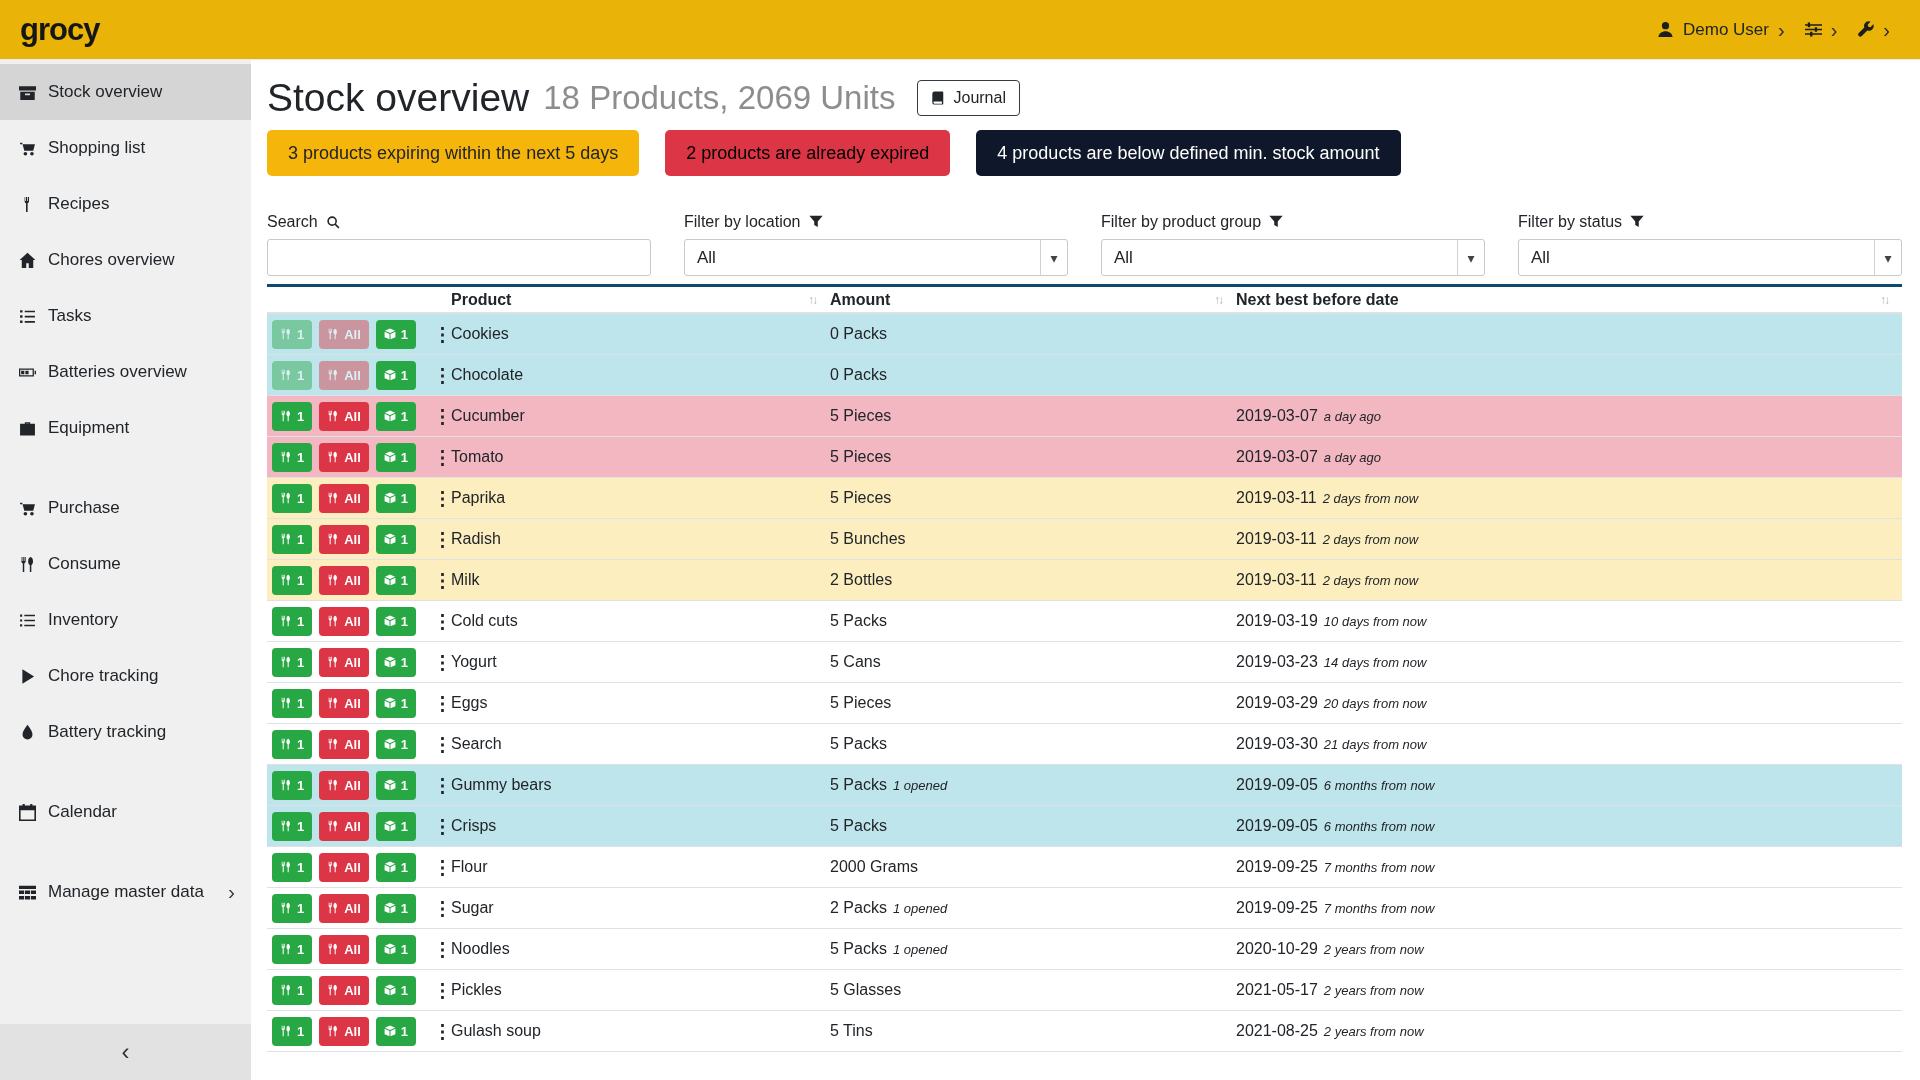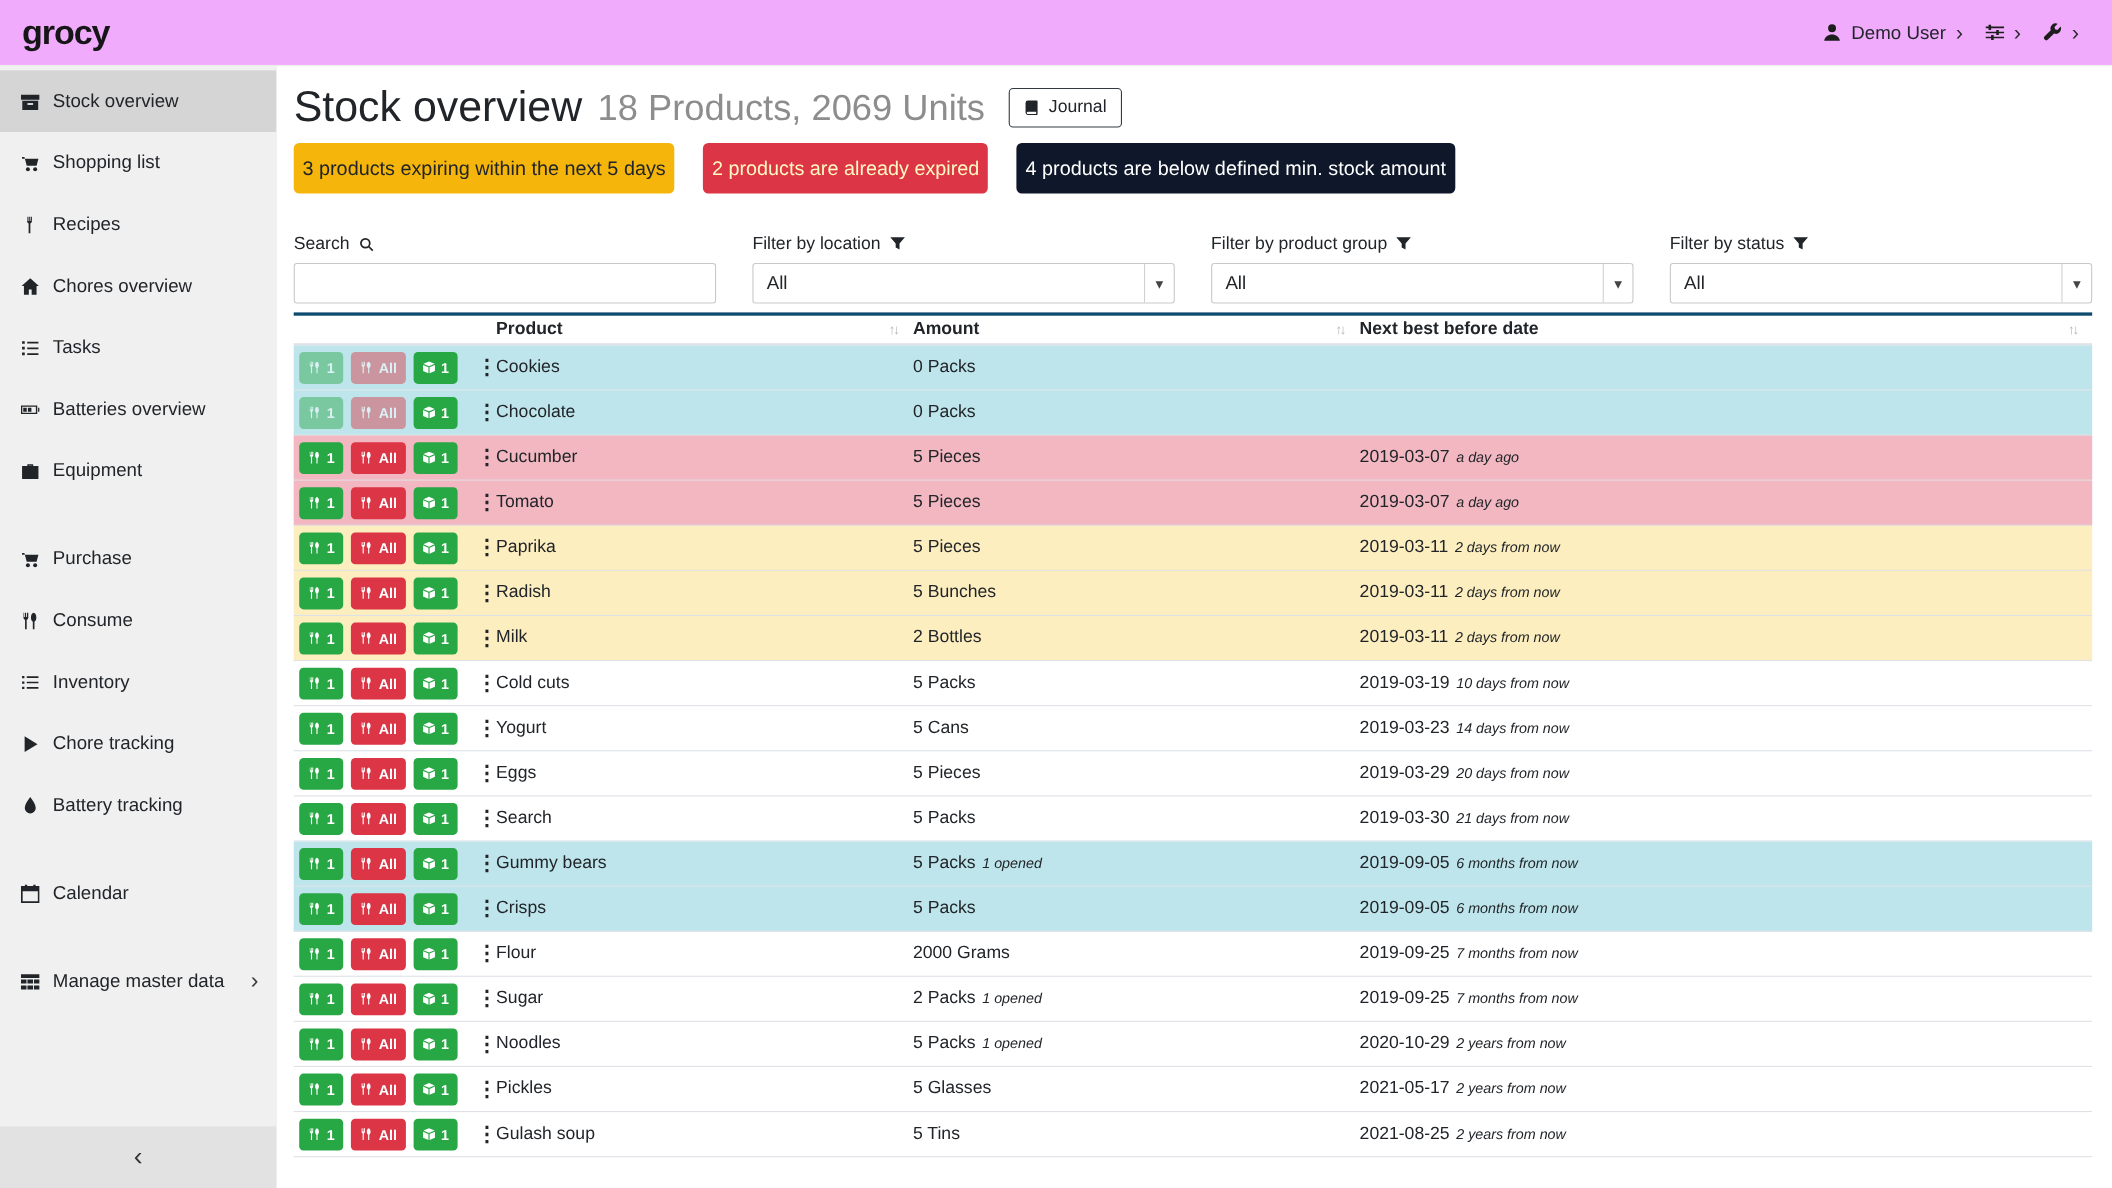--- a/index.html
+++ b/index.html
@@ -2,21 +2,21 @@
 <html style="--green: #28a745; --red: #dc3545; --active: #d5d5d5;"><head>
 <meta charset="utf-8">
 <style>
   *{box-sizing:border-box;margin:0;padding:0}
   html,body{width:1920px;height:1080px}
   body{font-family:"Liberation Sans",sans-serif;font-size:16px;color:#212529;background:#fff;overflow:hidden}
   svg{fill:currentColor;display:block}
 
   
   .topbar{height:60px;display:flex;align-items:center;justify-content:space-between;
-          padding:0 30px 0 20px;background:#f0abfc;border-bottom:1px solid #ededed;position:relative;z-index:2}
+          padding:0 30px 0 20px;background:#eab308;border-bottom:1px solid #ededed;position:relative;z-index:2}
   .logo{font-size:31px;font-weight:700;letter-spacing:-1px;color:#161616;cursor:pointer}
   .top-right{display:flex;align-items:center;gap:20px}
   .top-group{display:flex;align-items:center;gap:9px;cursor:pointer;font-size:17px}
   .ticon svg{width:17px;height:17px;color:#1d1d1d}
   .chev{color:#2b2b2b;font-size:20px;line-height:1}
 
   
   .sidebar{position:fixed;top:60px;left:0;bottom:0;width:251px;background:#f0f0f0;
            display:flex;flex-direction:column;z-index:1}
   .sb-nav{padding-top:4px;display:flex;flex-direction:column}
@@ -34,21 +34,21 @@
   .main{margin-left:251px;padding:14px 18px 0 16px}
   .title-row{display:flex;align-items:center;gap:14px}
   .page-title{font-size:39px;font-weight:500;line-height:48px;white-space:nowrap}
   .page-subtitle{font-size:33px;font-weight:400;color:#8d8d8d;white-space:nowrap}
   .journal-btn{display:inline-flex;align-items:center;gap:8px;border:1px solid #343a40;border-radius:4px;
                background:#fff;color:#212529;padding:8px 13px;font-size:16px;cursor:pointer;
                font-family:inherit;margin-left:8px}
   .journal-btn svg{width:14px;height:14px}
 
   .banner-row{display:flex;gap:26px;margin-top:8px}
-  .banner{padding:12px 8px;border-radius:5px;font-size:18px;line-height:22px;cursor:pointer;white-space:nowrap}
+  .banner{padding:12px 21px;border-radius:5px;font-size:18px;line-height:22px;cursor:pointer;white-space:nowrap}
 
   
   .controls-row{display:grid;grid-template-columns:repeat(4,1fr);column-gap:33px;margin-top:36px}
   .filter-label{display:flex;align-items:center;gap:8px;font-size:16px;height:20px;margin-bottom:7px}
   .flicon svg{width:14px;height:14px;color:#212529}
   .control{height:37px;width:100%;border:1px solid #c9c9c9;border-radius:3px;background:#fff;
            font-size:17px;color:#212529}
   input.control{padding:0 10px;font-family:inherit;outline:none}
   .select{display:flex;align-items:center;justify-content:space-between;padding:0 0 0 12px;cursor:pointer}
   .sel-arrow{align-self:stretch;display:flex;align-items:center;justify-content:center;width:27px;
@@ -240,21 +240,21 @@
           <svg viewBox="0 0 16 16">
             <path fill-rule="evenodd" d="M4 .5h9a1 1 0 011 1v13a1 1 0 01-1 1H4A2.5 2.5 0 011.5 13V3A2.5 2.5 0 014 .5zM4 12a1.25 1.25 0 000 2.5h8.5V12H4z"></path>
           </svg>
         </span>
       <span>Journal</span>
     </button>
   </div>
 
   <div class="banner-row">
       <div class="banner" style="background: rgb(245, 181, 11); color: rgb(33, 37, 41);">3 products expiring within the next 5 days</div>
-      <div class="banner" style="background: rgb(220, 53, 69); color: #fef9c3;">2 products are already expired</div>
+      <div class="banner" style="background: rgb(220, 53, 69); color: #000000;">2 products are already expired</div>
       <div class="banner" style="background: #0f172a; color: rgb(255, 255, 255);">4 products are below defined min. stock amount</div>
     </div>
 
   <div class="controls-row">
     <div class="fcol">
       <div class="filter-label">
         <span>Search</span>
         <span class="flicon">
             <svg viewBox="0 0 16 16">
               <circle cx="7" cy="7" r="4.6" fill="none" stroke="currentColor" stroke-width="1.8"></circle>

